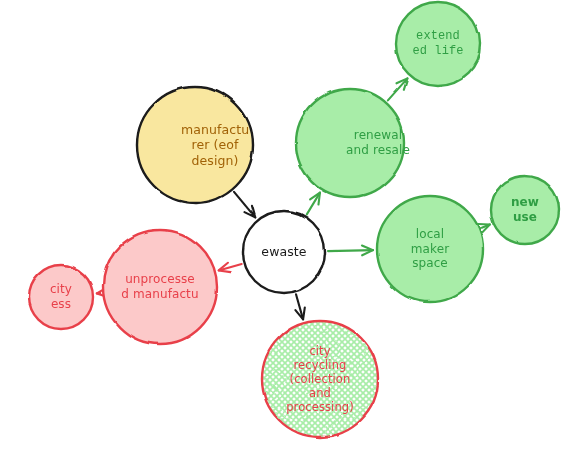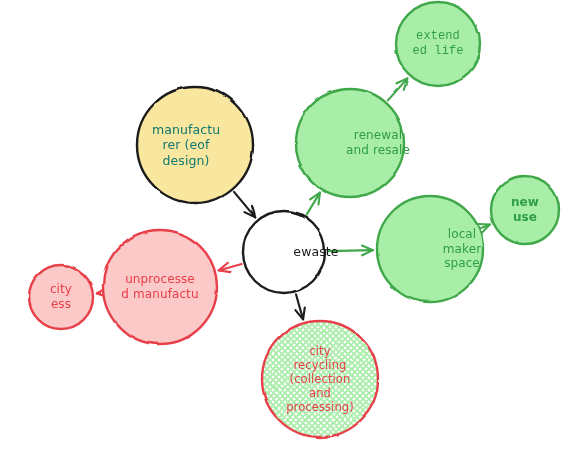--- a/index.html
+++ b/index.html
@@ -112,29 +112,29 @@
       <g>
         <circle cx="61" cy="297" r="32" fill="#fcc9c9" stroke="#e8404a" stroke-width="2.4" filter="url(#sketchy)"></circle>
       </g>
       <g>
         <circle cx="320" cy="379" r="58" fill="url(#crosshatch-pattern)" stroke="#e8404a" stroke-width="2.4" filter="url(#sketchy)"></circle>
       </g>
     </g>
 </svg>
 
 <div id="label-layer">
-    <div class="node-label lbl-dark" style="font-size: 12.5px; width: 101px; left: 135.55px; top: 145px; transform: translateY(-50%); color: #0f766e;">manufactu
+    <div class="node-label lbl-dark" style="font-size: 12.5px; width: 101px; left: 135.55px; top: 145px; transform: translateY(-50%); color: #a16207; padding-left: 29px;">manufactu
 rer (eof
 design)</div>
-    <div class="node-label lbl-dark" style="font-size: 12.5px; width: 84.05px; left: 241.975px; top: 252px; transform: translateY(-50%); color: rgb(26, 26, 26); padding-left: 32px;">ewaste</div>
+    <div class="node-label lbl-dark" style="font-size: 12.5px; width: 84.05px; left: 241.975px; top: 252px; transform: translateY(-50%); color: rgb(26, 26, 26);">ewaste</div>
     <div class="node-label lbl-green" style="font-size: 12px; width: 110.7px; left: 294.65px; top: 143px; transform: translateY(-50%); color: rgb(47, 158, 68); padding-left: 28px;">renewal
 and resale</div>
     <div class="node-label lbl-green" style="font-size: 12px; width: 86.1px; left: 394.95px; top: 44px; transform: translateY(-50%); color: rgb(47, 158, 68); font-family: Liberation Mono, monospace;">extend
 ed life</div>
-    <div class="node-label lbl-green" style="font-size: 12px; width: 108.65px; left: 375.675px; top: 249px; transform: translateY(-50%); color: rgb(47, 158, 68); margin-left: 32px;">local
+    <div class="node-label lbl-green" style="font-size: 12px; width: 108.65px; left: 375.675px; top: 249px; transform: translateY(-50%); color: rgb(47, 158, 68);">local
 maker
 space</div>
     <div class="node-label lbl-green" style="font-size: 12px; width: 69.7px; left: 490.15px; top: 210px; transform: translateY(-50%); color: rgb(47, 158, 68); font-weight: bold;">new
 use</div>
     <div class="node-label lbl-red" style="font-size: 12px; width: 116.85px; left: 101.575px; top: 287px; transform: translateY(-50%); color: rgb(232, 64, 74);">unprocesse
 d manufactu</div>
     <div class="node-label lbl-red" style="font-size: 12px; width: 65.6px; left: 28.2px; top: 297px; transform: translateY(-50%); color: rgb(232, 64, 74);">city
 ess</div>
     <div class="node-label lbl-red" style="font-size: 11.5px; width: 118.9px; left: 260.55px; top: 379px; transform: translateY(-50%); color: rgb(232, 64, 74);">city
 recycling

